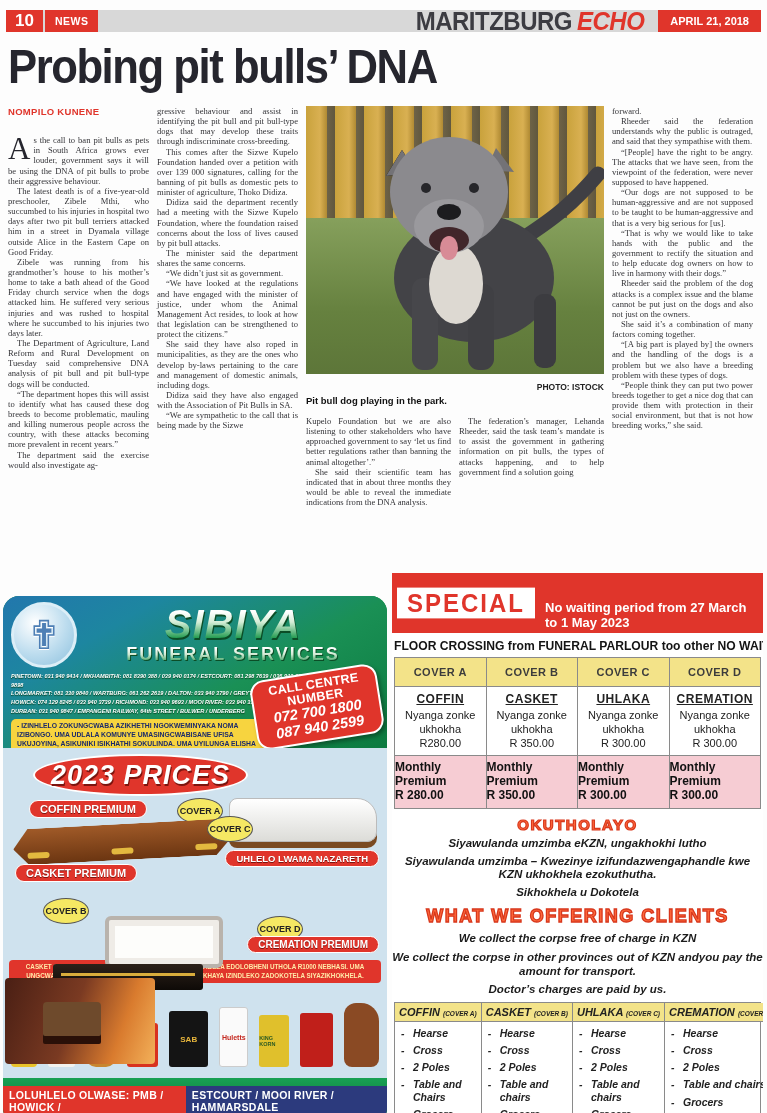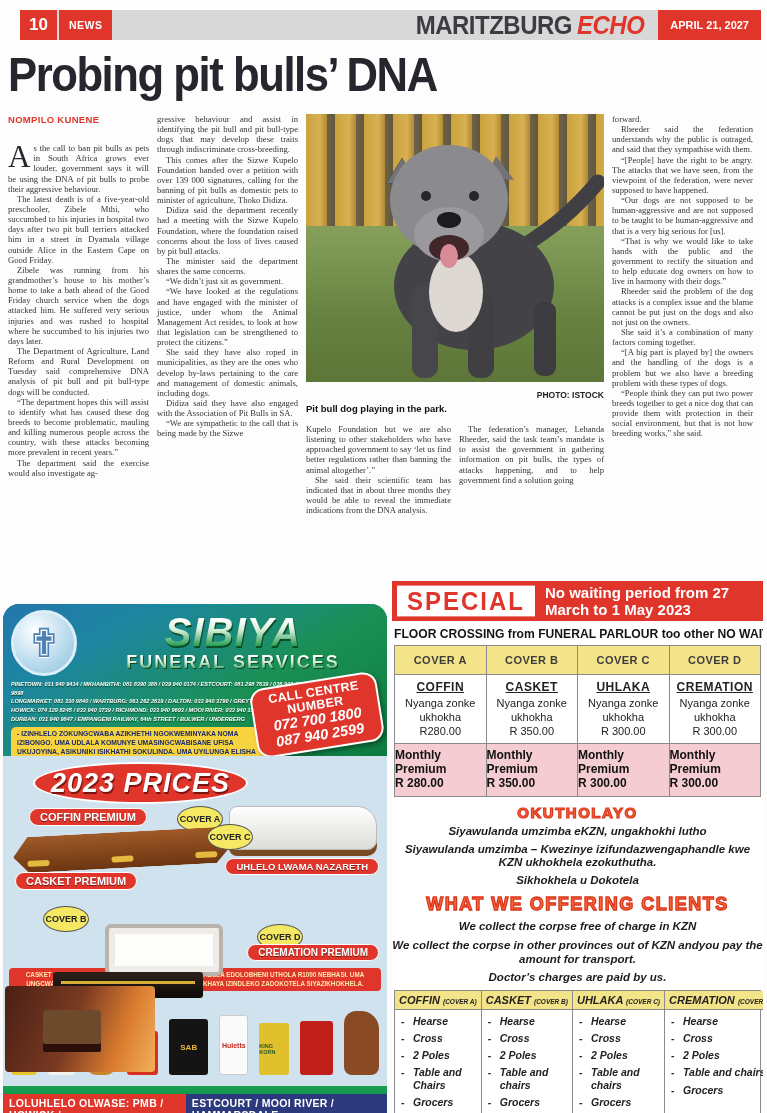--- a/index.html
+++ b/index.html
@@ -2,21 +2,21 @@
 <html><head>
 <meta charset="utf-8">
 <style>
   * { box-sizing: border-box; margin: 0; padding: 0; }
   html,body { width:767px; }
   body {
     width:767px; height:1113px; background:#fdfdfd; overflow:hidden;
     font-family:"Liberation Sans", sans-serif; position:relative;
   }
   
-  .hdr { margin:10px 6px 0 20px; height:30px; background:#d8d8d8; display:flex; align-items:stretch; }
+  .hdr { margin:10px 6px 0 6px; height:22px; background:#d8d8d8; display:flex; align-items:stretch; }
   .hdr-page { background:#e0352b; color:#fff; font-weight:bold; font-size:17px; display:flex; align-items:center; padding:0 9px; }
   .hdr-sec { background:#e0352b; color:#fff; font-weight:bold; font-size:10.5px; display:flex; align-items:center; padding:0 10px; margin-left:2px; letter-spacing:.5px; }
   .hdr-fill { flex:1; }
   .masthead { display:flex; align-items:center; font-weight:bold; font-size:24px; letter-spacing:-.5px; color:#3c3c42; transform:scaleY(1.08); }
   .masthead .accent { color:#e0352b; margin-left:5px; font-style:italic; }
   .hdr-date { background:#e0352b; color:#fff; font-weight:bold; font-size:11px; display:flex; align-items:center; padding:0 12px; margin-left:14px; }
   
   .headline { margin:8px 8px 2px 8px; font-size:45px; font-weight:800; color:#26262e; letter-spacing:-1.5px; transform:scale(.97,1.05); transform-origin:left top; }
   
   .article { margin:14px 8px 0 8px; display:flex; gap:8px; height:462px; overflow:hidden; }
@@ -74,21 +74,21 @@
   .grocs { display:flex; align-items:flex-end; gap:11px; height:86px; padding:4px 2px 2px 2px; }
   .groc { border-radius:3px; display:flex; align-items:center; justify-content:center; font-weight:900; color:#fff; }
   .sib-bottom { background:linear-gradient(180deg,#18a053,#0a6a35); flex:1; display:flex; align-items:center; justify-content:center; }
   .area-strip { display:flex; font-size:10.5px; font-weight:900; letter-spacing:.3px; }
   .area-strip .red { background:#e0352b; color:#fff; padding:3px 6px; }
   .area-strip .blue { background:#2c3a7d; color:#fff; padding:3px 6px; }
   
   .spec { width:371px; height:553px; overflow:hidden; background:#fff; }
   .spec-banner { background:#e0352b; display:flex; align-items:center; gap:10px; padding:3px 5px; }
   .spec-title { background:#fff; color:#e0352b; font-weight:900; font-size:24px; letter-spacing:2px; padding:0 10px; transform:scaleY(1.1); }
-  .spec-sub { color:#fff; font-weight:bold; font-size:15px; }
+  .spec-sub { color:#fff; font-weight:bold; font-size:13px;margin-top:24px; }
   .floor { font-weight:900; font-size:12.5px; color:#141414; margin:6px 2px 4px 2px; transform:scaleX(.97); transform-origin:left; white-space:nowrap; }
   .cov-table { display:flex; border:1px solid #8a8a8a; margin:0 2px; }
   .cov-col { flex:1; border-right:1px solid #8a8a8a; display:flex; flex-direction:column; }
   .cov-col:last-child { border-right:none; }
   .cov-head { background:#f3e389; border-bottom:1px solid #8a8a8a; text-align:center; font-size:11px; font-weight:bold; color:#3c3c3c; padding:8px 0; letter-spacing:.5px; }
   .cov-prod { background:#fff; border-bottom:1px solid #8a8a8a; text-align:center; font-size:11px; line-height:1.3; padding:5px 0; color:#222; }
   .cov-prod .pname { font-size:12px; font-weight:bold; text-decoration:underline; letter-spacing:.5px; }
   .cov-prem { background:#f6ccd3; font-weight:900; font-size:12px; line-height:1.15; padding:5px 0; color:#111; }
   .oku-title { text-align:center; font-weight:900; font-size:15px; letter-spacing:1.5px; color:#ff6a3c; -webkit-text-stroke:1.2px #d8371c; margin-top:7px; }
   .ital { text-align:center; font-weight:bold; font-style:italic; font-size:11.5px; color:#1c1c1c; line-height:1.2; margin-top:4px; }
@@ -107,21 +107,21 @@
 <body>
 
 <div class="hdr">
   <div class="hdr-page">10</div>
   <div class="hdr-sec">NEWS</div>
   <div class="hdr-fill"></div>
   <div class="masthead">
     <span>MARITZBURG</span>
     <span class="accent">ECHO</span>
   </div>
-  <div class="hdr-date">APRIL 21, 2027</div>
+  <div class="hdr-date">APRIL 21, 2018</div>
 </div>
 
 <div class="headline">Probing pit bulls’ DNA</div>
 
 <div class="article">
   <div class="col">
     <div class="byline">NOMPILO KUNENE</div>
     <p class="lead-p"><span class="dropcap">A</span><span>s the call to ban pit bulls as pets in South Africa grows ever louder, government says it will be using the DNA of pit bulls to probe their aggressive behaviour.</span></p>
     <div>
         <p>The latest death is of a five-year-old preschooler, Zibele Mthi, who succumbed to his injuries in hospital two days after two pit bull terriers attacked him in a street in Dyamala village outside Alice in the Eastern Cape on Good Friday.</p>

